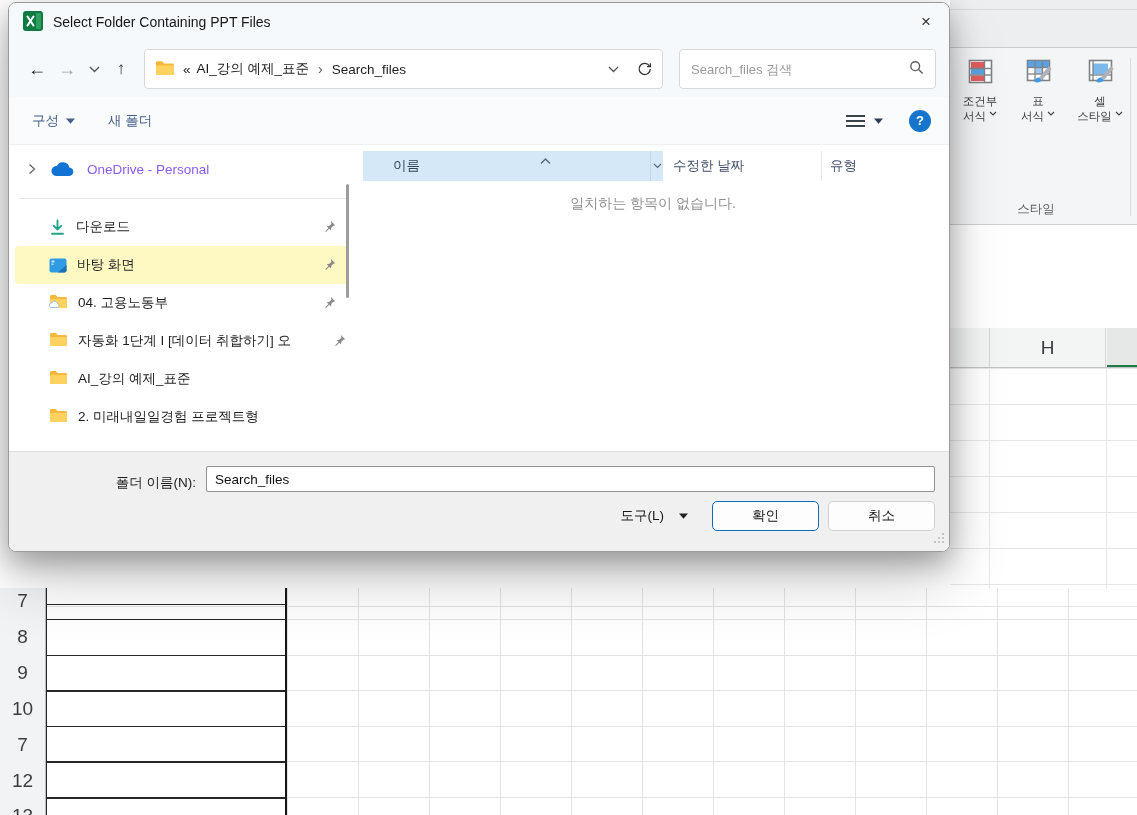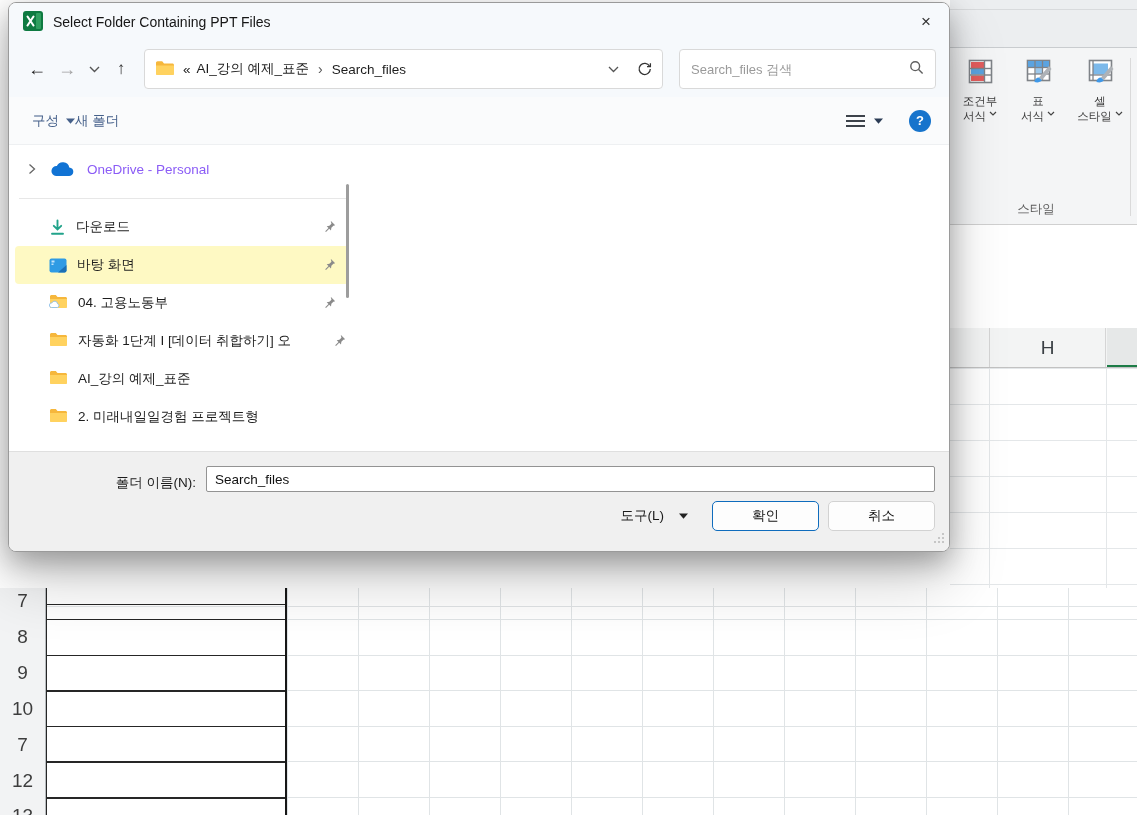--- a/index.html
+++ b/index.html
@@ -76,21 +76,21 @@
   .addr-refresh { margin-left:18px; display:flex; }
   .searchbox { width:257px; height:40px; margin-left:16px; background:#fff; border:1px solid #d9d9d9;
     border-radius:4px; display:flex; align-items:center; padding:0 11px; }
   .searchbox input { flex:1; border:none; outline:none; font:inherit; font-size:13px; color:#444;
     background:transparent; }
   .searchbox input::placeholder { color:#9a9a9a; }
 
   .cmdbar { height:48px; background:#fafbfc; display:flex; align-items:center; padding:0 18px 0 23px;
     border-bottom:1px solid #eef0f2; }
   .cmd-item { display:flex; align-items:center; gap:7px; color:#45608a; cursor:default; }
-  .cmd-newfolder { }
+  .cmd-newfolder { margin-left:33px; }
   .cmd-right { margin-left:auto; display:flex; align-items:center; gap:10px; }
   .view-btn { display:flex; align-items:center; gap:9px; margin-right:16px; cursor:default; }
   .help-btn { width:22px; height:22px; border-radius:50%; background:#1774cc; color:#fff;
     font-size:13px; font-weight:bold; display:flex; align-items:center; justify-content:center; cursor:default; }
 
   .content { position:absolute; left:0; top:142px; width:100%; height:344px; display:flex; background:#fff; }
 
   .sidebar { width:348px; position:relative; overflow:hidden; padding-top:8px; }
   .sb-onedrive { height:32px; display:flex; align-items:center; padding-left:18px; gap:13px; cursor:default; }
   .sb-onedrive .lbl { color:#8b5cf6; }
@@ -409,20 +409,47 @@
             <path d="M1 2.6c0-.9.7-1.6 1.5-1.6h4.3l1.7 2h8c.8 0 1.5.7 1.5 1.5v8c0 .8-.7 1.5-1.5 1.5h-14C1.7 14 1 13.3 1 12.5z" fill="#f6b73c"></path>
             <path d="M1 4.9h17v7.6c0 .8-.7 1.5-1.5 1.5h-14C1.7 14 1 13.3 1 12.5z" fill="#ffd25f"></path>
           </svg>
         </span>
         <span class="lbl">2. 미래내일일경험 프로젝트형</span>
       </div>
 
       <div class="vscroll"></div>
     </div>
 
+    <div class="filepane">
+      <div class="listheader">
+        <div class="col-name">
+          <span class="lbl">이름</span>
+          <span class="sortcaret">
+            <svg width="11" height="7" viewBox="0 0 11 7">
+                <path d="M1 5.5L5.5 1 10 5.5" fill="none" stroke="#5b6a7a" stroke-width="1.4"></path>
+              </svg>
+          </span>
+        </div>
+        <div class="col-namedrop">
+          <svg width="9" height="6" viewBox="0 0 9 6">
+              <path d="M1 1l3.5 3.5L8 1" fill="none" stroke="#5a6a7d" stroke-width="1.2"></path>
+            </svg>
+        </div>
+        <div class="col-date">
+          <span>수정한 날짜</span>
+        </div>
+        <div class="col-type">
+          <span>유형</span>
+        </div>
+      </div>
+      <div class="empty-msg">일치하는 항목이 없습니다.</div>
+      <div class="hscroll-track">
+        <div class="hscroll-thumb"></div>
+      </div>
+    </div>
   </div>
 
   <div class="bottombar">
     <div class="namerow">
       <label>폴더 이름(N):</label>
       <input value="Search_files" style="">
     </div>
     <div class="btnrow">
       <div class="tools-btn">
         <span>도구(L)</span>

